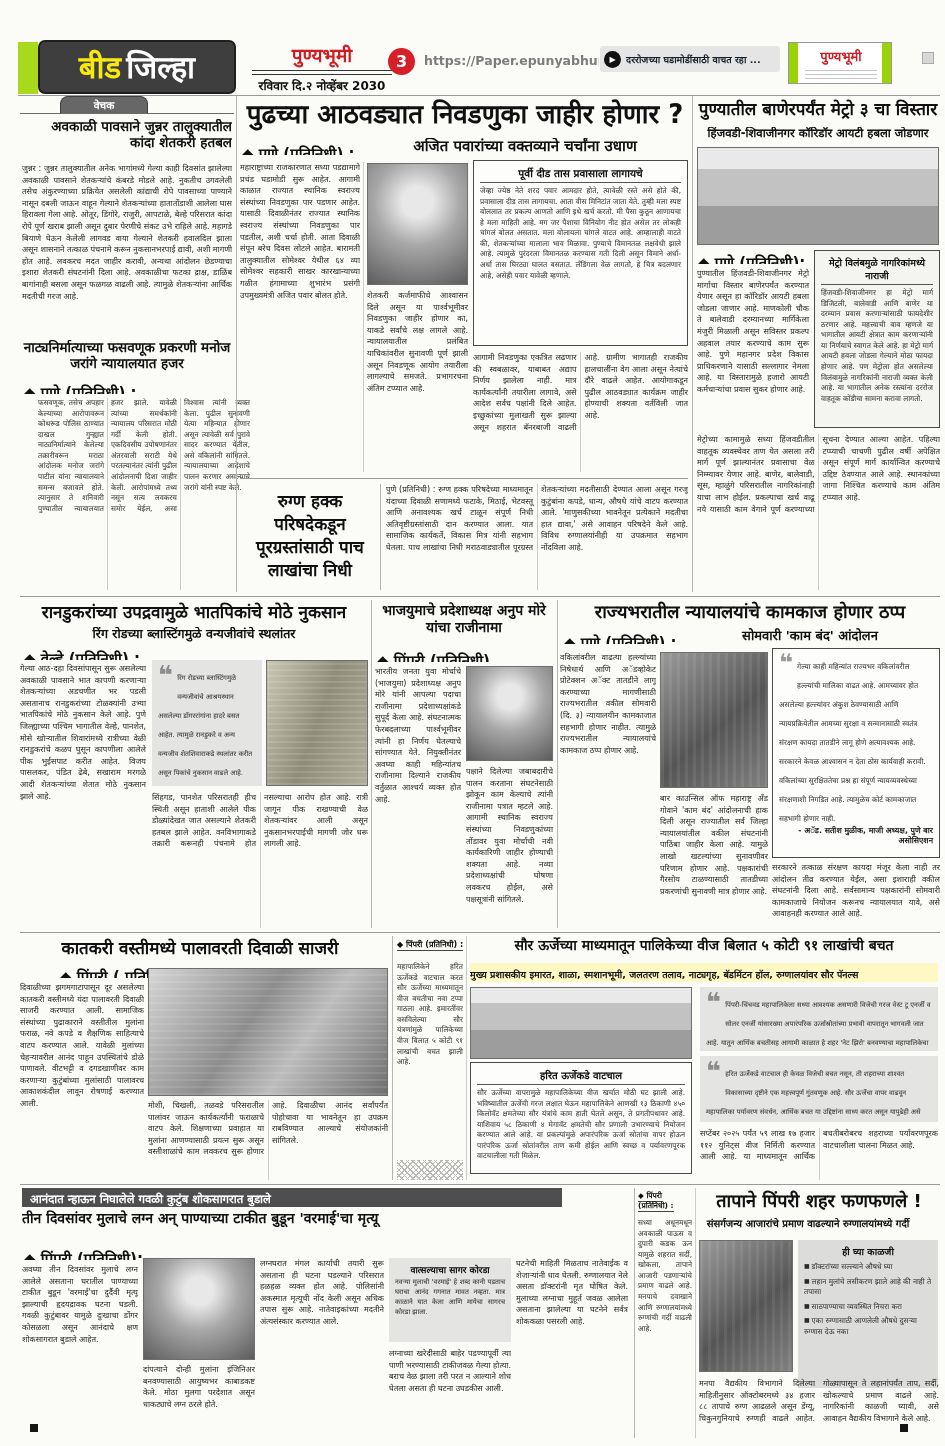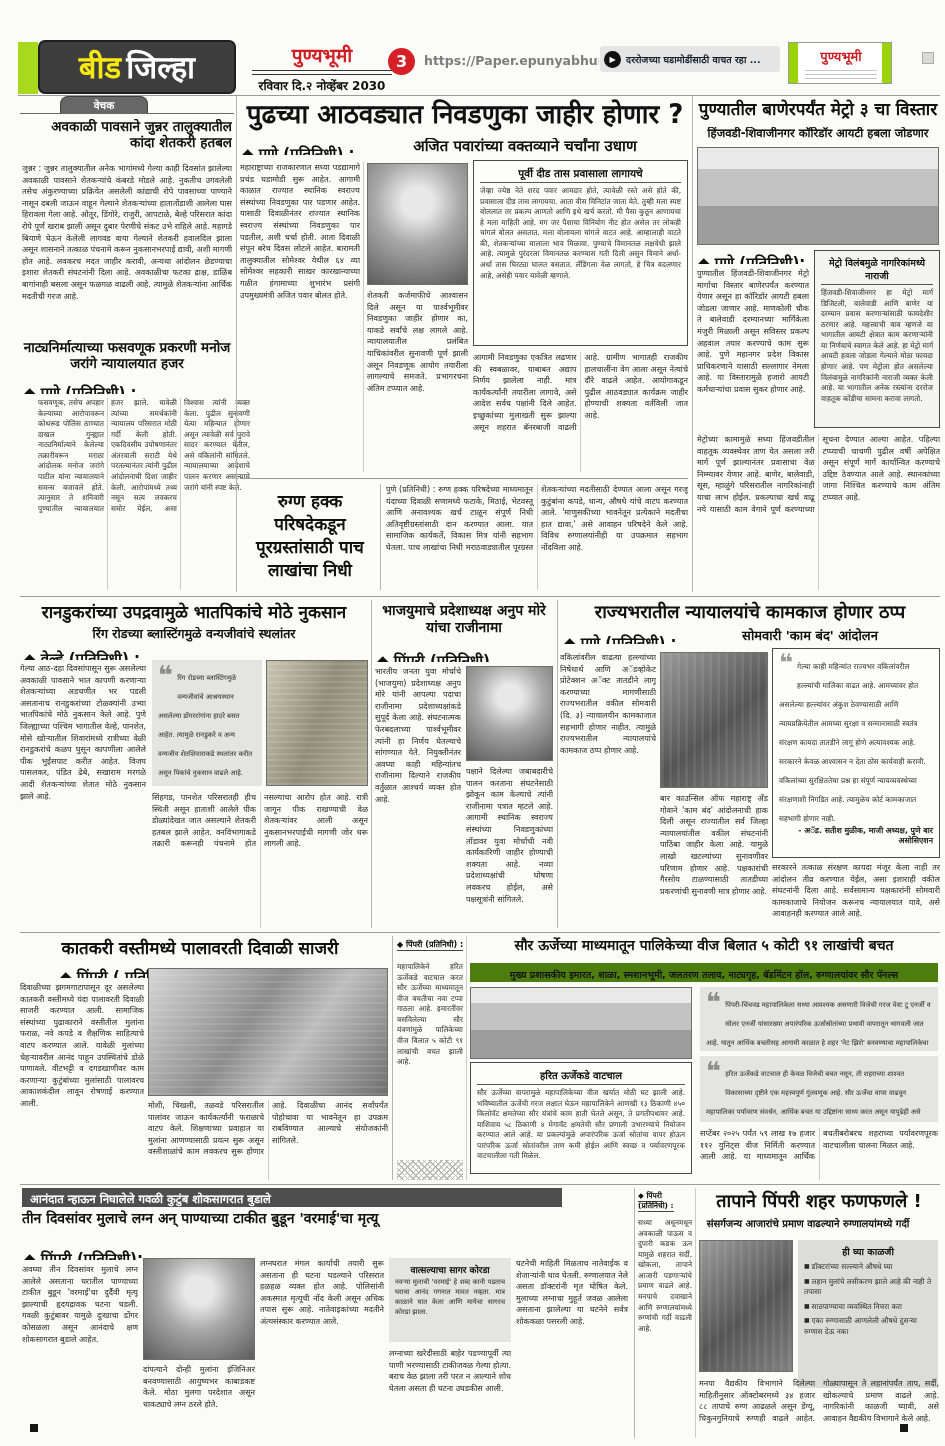--- a/index.html
+++ b/index.html
@@ -158,21 +158,21 @@
   <div class="abs ph" style="left:148px;top:968px;width:240px;height:128px;"></div>
   <div class="abs bt c2" style="left:148px;top:1100px;width:240px;height:80px;">मोशी, चिखली, तळवडे परिसरातील पालांवर जाऊन कार्यकर्त्यांनी फराळाचे वाटप केले. शिक्षणाच्या प्रवाहात या मुलांना आणण्यासाठी प्रयत्न सुरू असून वस्तीशाळांचे काम लवकरच सुरू होणार आहे. दिवाळीचा आनंद सर्वांपर्यंत पोहोचावा या भावनेतून हा उपक्रम राबविण्यात आल्याचे संयोजकांनी सांगितले.</div>
 
   <div class="vr" style="left:392px;top:936px;height:244px;"></div>
 
   <div class="abs byline" style="left:397px;top:938px;width:68px;height:22px;font-size:8px;"><span class="bl">◆ पिंपरी (प्रतिनिधी) :</span></div>
   <div class="abs bt-sm" style="left:397px;top:962px;width:66px;height:196px;">महापालिकेने हरित ऊर्जेकडे वाटचाल करत सौर ऊर्जेच्या माध्यमातून वीज बचतीचा नवा टप्पा गाठला आहे. इमारतींवर बसविलेल्या सौर यंत्रणांमुळे पालिकेच्या वीज बिलात ५ कोटी ९१ लाखांची बचत झाली आहे.</div>
   <div class="abs hatch" style="left:397px;top:1160px;width:66px;height:20px;"></div>
   <div class="vr" style="left:466px;top:936px;height:244px;background:#ccc;"></div>
   <div class="abs head nowrap" style="left:470px;top:937px;width:468px;height:24px;font-size:14px;">सौर ऊर्जेच्या माध्यमातून पालिकेच्या वीज बिलात ५ कोटी ९१ लाखांची बचत</div>
-  <div class="abs" style="left:470px;top:963px;width:468px;height:19px;background:#4d7c0f;text-align:center;">
+  <div class="abs" style="left:470px;top:963px;width:468px;height:19px;background:#fef9c3;text-align:left;">
     <span style="font-size:9.5px;font-weight:bold;line-height:19px;color:#141414;">मुख्य प्रशासकीय इमारत, शाळा, स्मशानभूमी, जलतरण तलाव, नाट्यगृह, बॅडमिंटन हॉल, रुग्णालयांवर सौर पॅनल्स</span>
   </div>
   <div class="abs ph light" style="left:470px;top:987px;width:222px;height:72px;"></div>
   <div class="abs obox" style="left:470px;top:1062px;width:222px;height:112px;">
     <div class="ot" style="font-size:10px;">हरित ऊर्जेकडे वाटचाल</div>
     <div class="bt-sm" style="height:84px;">सौर ऊर्जेच्या वापरामुळे महापालिकेच्या वीज खर्चात मोठी घट झाली आहे. भविष्यातील ऊर्जेची गरज लक्षात घेऊन महापालिकेने आणखी १३ ठिकाणी ४५० किलोवॅट क्षमतेच्या सौर यंत्रांचे काम हाती घेतले असून, ते प्रगतीपथावर आहे. याशिवाय ५८ ठिकाणी ४ मेगावॅट क्षमतेची सौर प्रणाली उभारण्याचे नियोजन करण्यात आले आहे. या प्रकल्पांमुळे अपारंपरिक ऊर्जा स्रोतांचा वापर होऊन पारंपरिक ऊर्जा स्रोतांवरील ताण कमी होईल आणि स्वच्छ व पर्यावरणपूरक वाटचालीला गती मिळेल.</div>
   </div>
   <div class="abs gq" style="left:700px;top:987px;width:238px;height:64px;">
     <span class="qm">❝</span>
     <span class="bt-sm" style="font-size:6.8px;">पिंपरी-चिंचवड महापालिकेला सध्या आवश्यक असणारी विजेची गरज वेस्ट टू एनर्जी व सोलर एनर्जी यांसारख्या अपारंपरिक ऊर्जास्रोतांच्या प्रभावी वापरातून भागवली जात आहे. यातून आर्थिक बचतीसह आगामी काळात हे शहर 'नेट झिरो' बनवण्याचा महापालिकेचा मानस आहे.</span>

